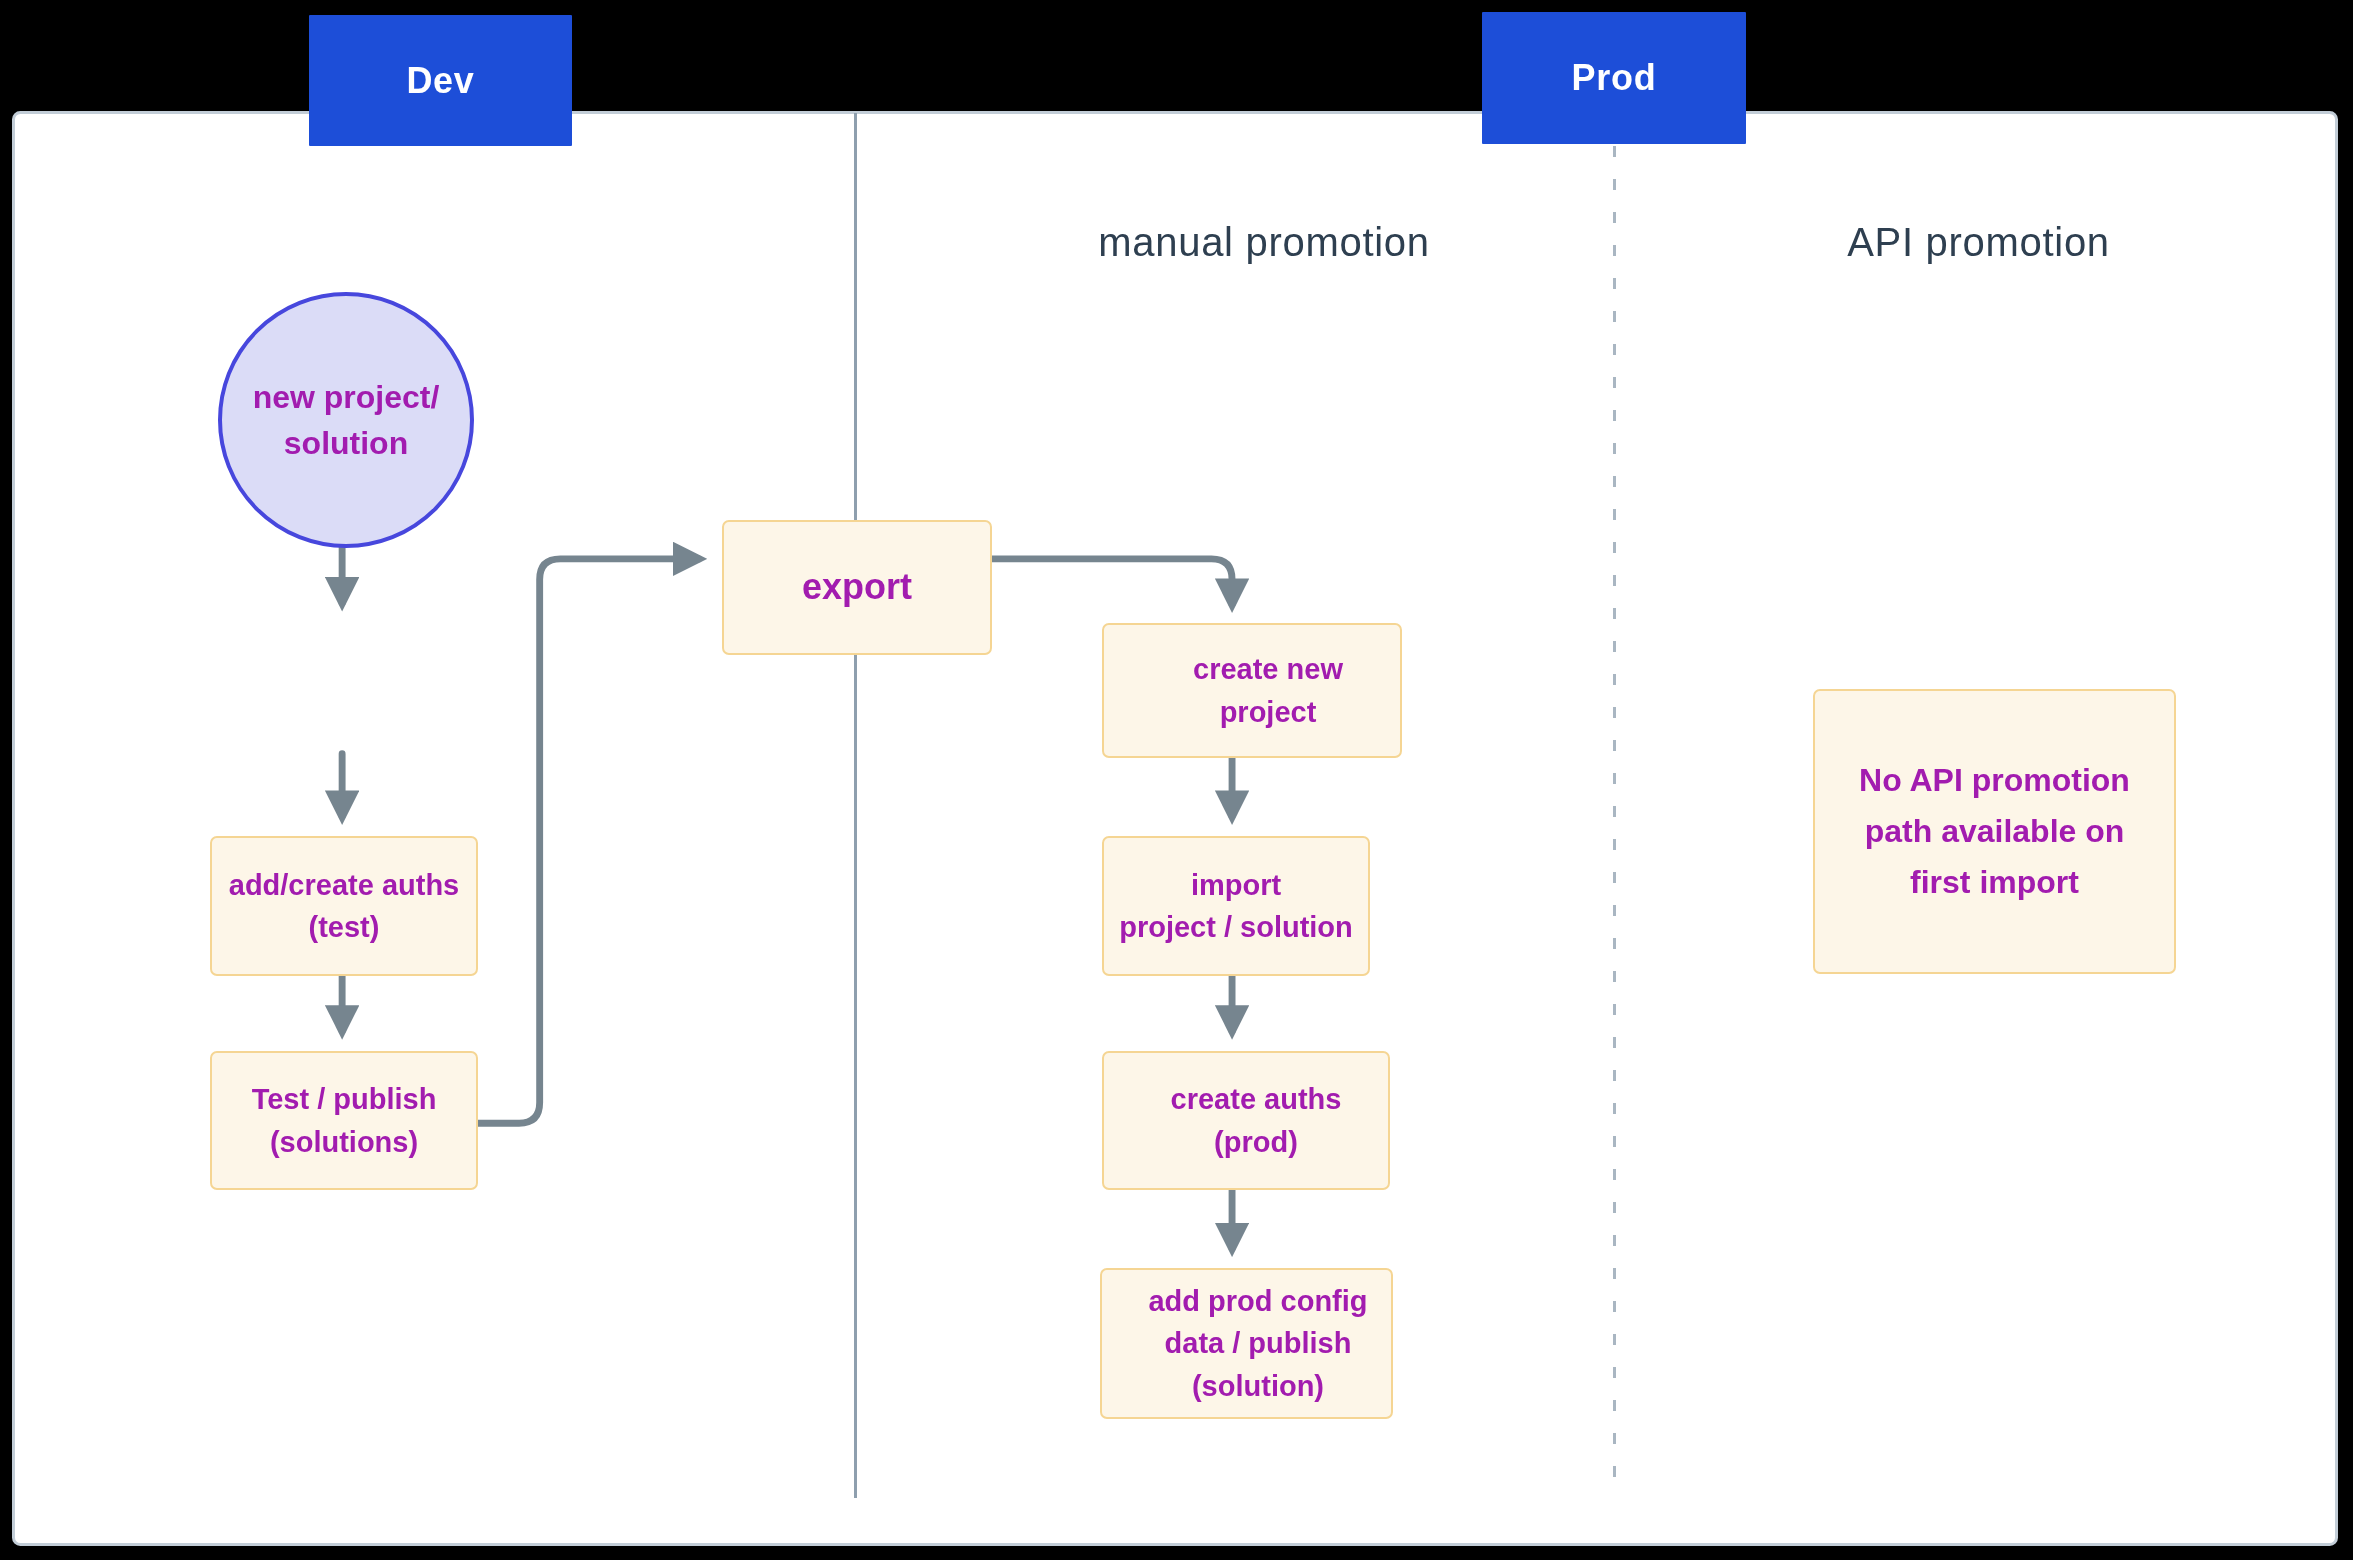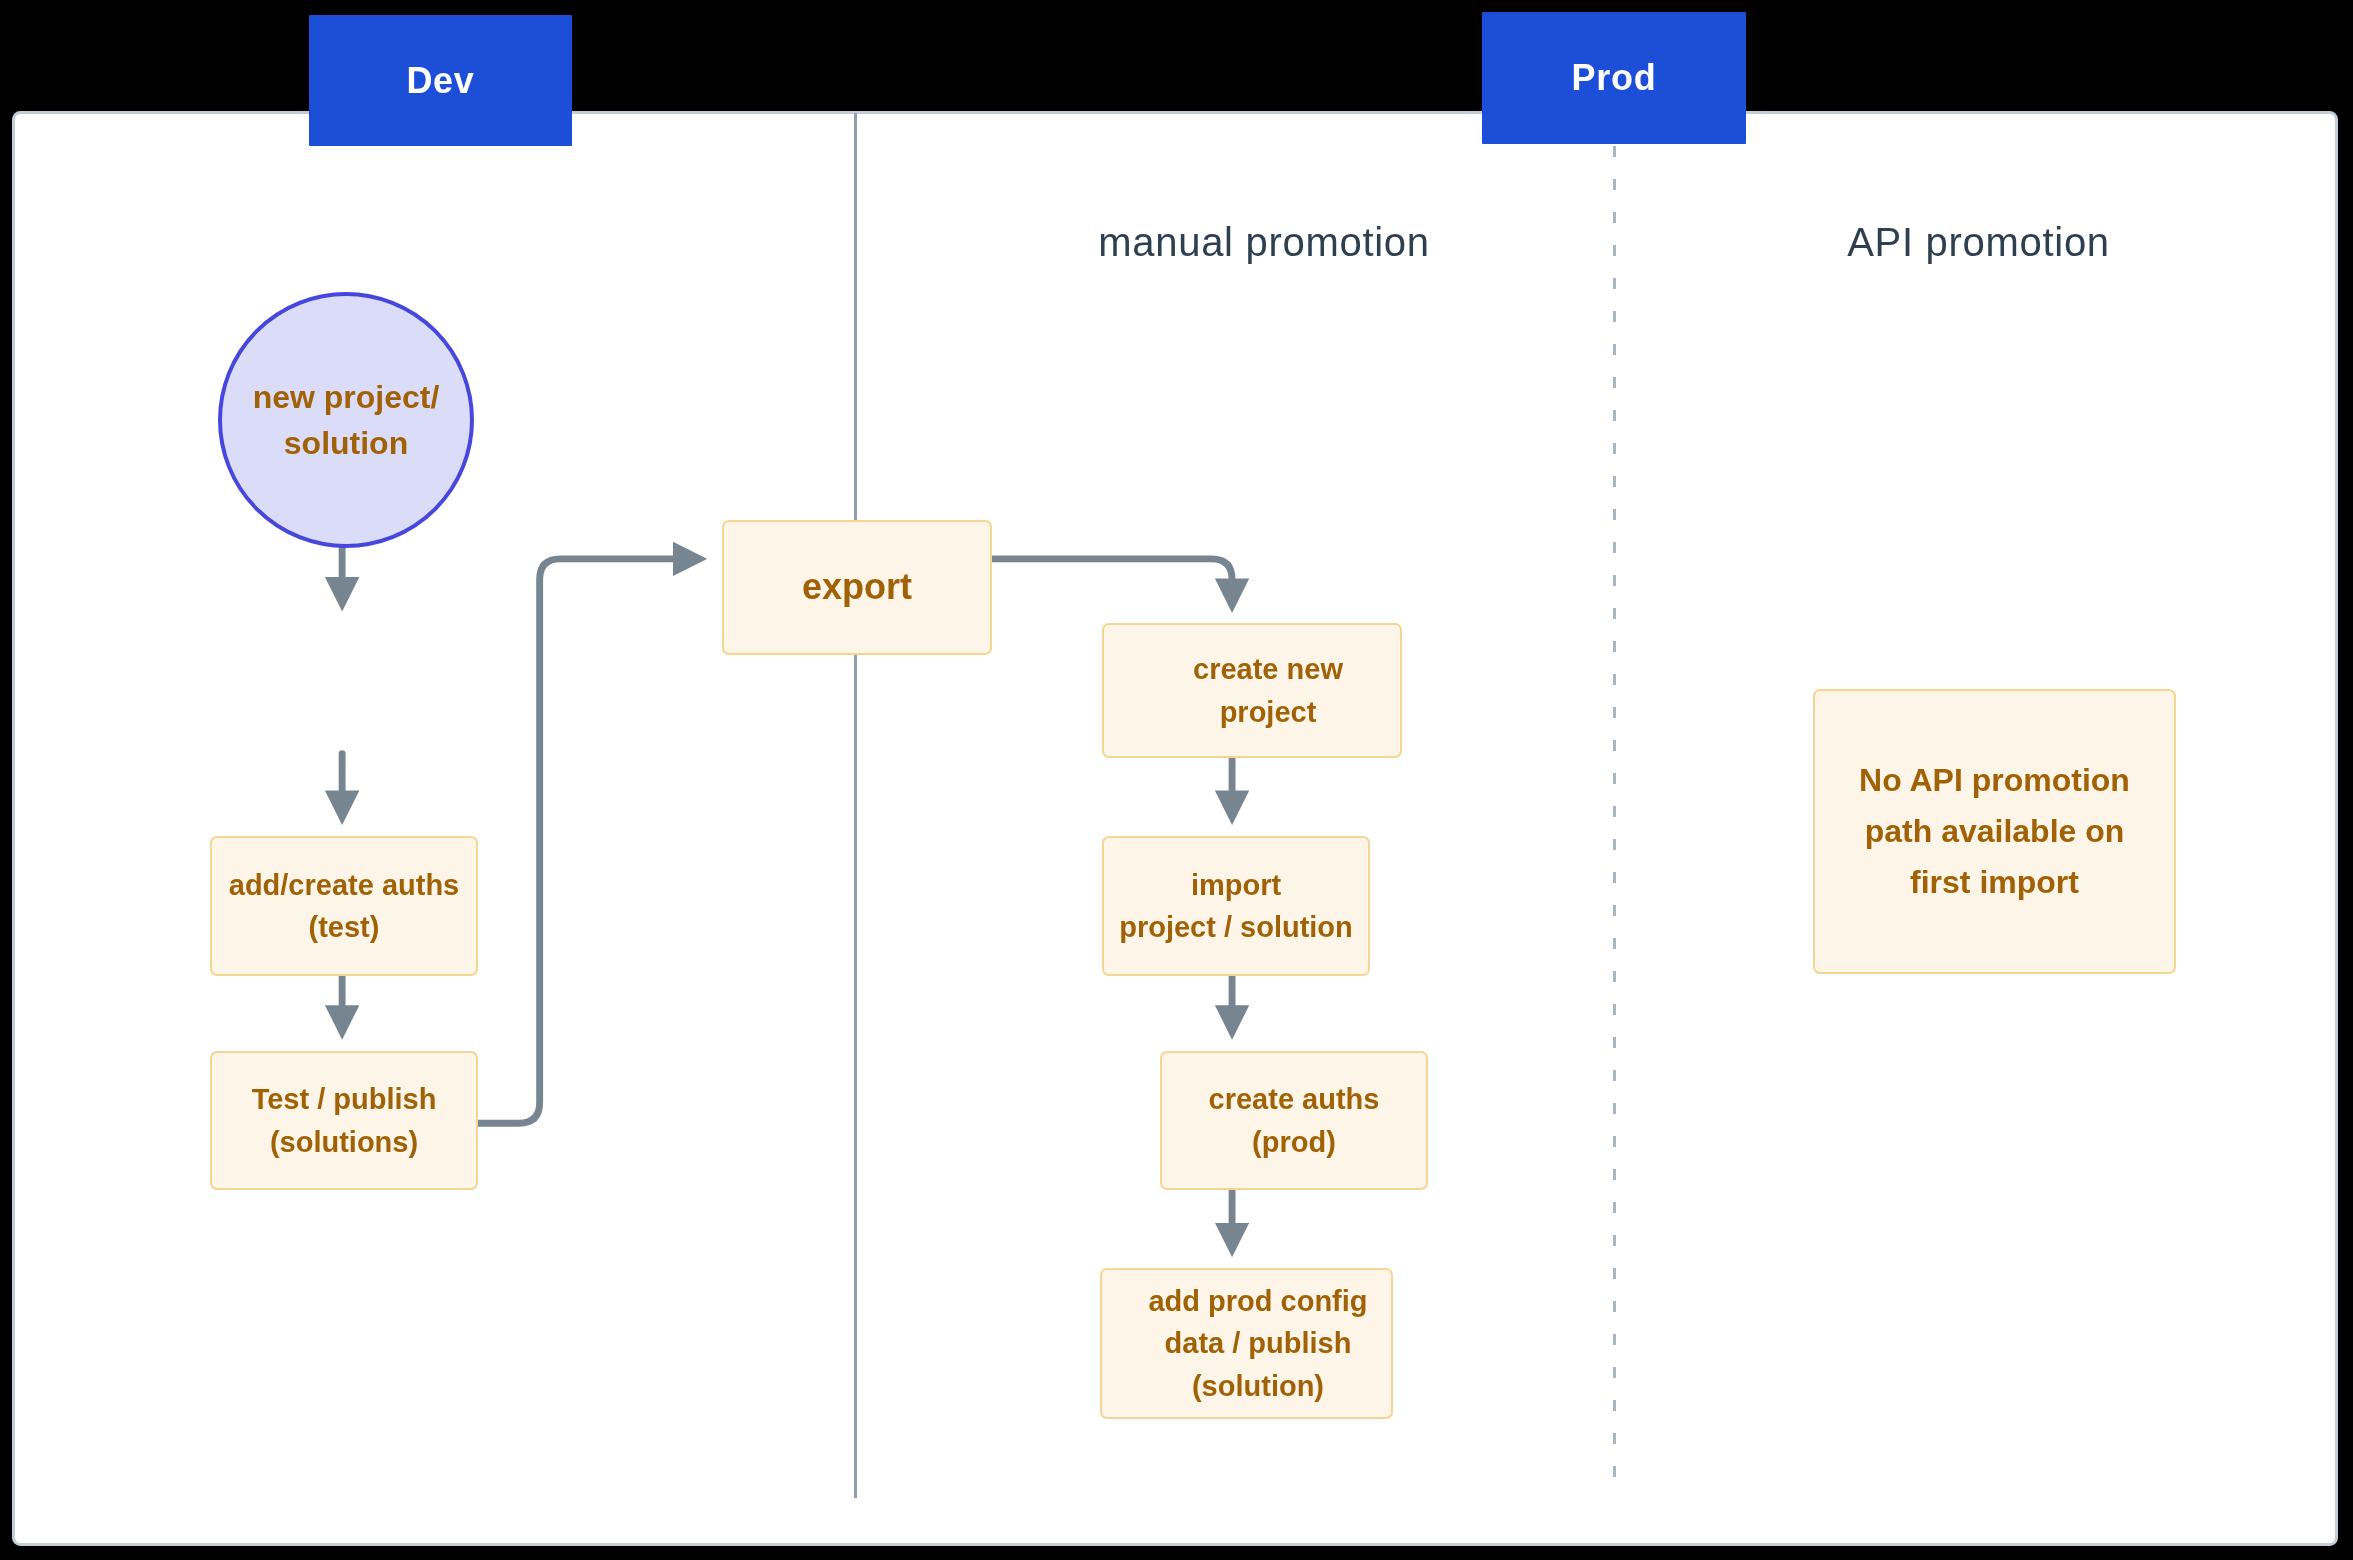--- a/index.html
+++ b/index.html
@@ -28,34 +28,34 @@
   #hdr-prod{left:1482px;top:11.7px;width:264px;height:132px;}
   .col-label{
     position:absolute;top:220px;text-align:center;color:#2e3f50;
     font-size:40px;font-weight:400;letter-spacing:0.7px;
   }
   #lbl-manual{left:1030px;width:468px;}
   #lbl-api{left:1786px;width:385px;}
   .node{
     position:absolute;display:flex;align-items:center;justify-content:center;
     background:#fdf6e8;border:2.8px solid #f5d593;border-radius:6.9px;
-    color:#a16207;font-weight:700;font-size:29px;line-height:1.45;
+    color:#a21caf;font-weight:700;font-size:29px;line-height:1.45;
     text-align:center;white-space:pre-line;z-index:3;
   }
   #node-start{
     left:218px;top:292px;width:248px;height:248px;border-radius:50%;
     background:#dbdcf7;border:4.1px solid #4747dd;font-size:32px;
   }
   #node-build{left:210px;top:623px;width:264px;height:131px;font-size:33px;}
   #node-auths-test{left:210px;top:836px;width:264px;height:136px;}
   #node-test-publish{left:210px;top:1051px;width:264px;height:135px;}
   #node-export{left:722px;top:520px;width:266px;height:131px;font-size:36px;}
   #node-create-project{left:1102px;top:623px;width:264px;height:131px;padding-left:32px;}
   #node-import{left:1102px;top:836px;width:264px;height:136px;}
-  #node-auths-prod{left:1160px;top:1051px;width:264px;height:135px;}
+  #node-auths-prod{left:1102px;top:1051px;width:264px;height:135px;padding-left:20px;}
   #node-prod-config{left:1100px;top:1268px;width:266px;height:147px;padding-left:23px;}
   #node-no-api{
     left:1813px;top:689px;width:359px;height:281px;
     font-size:32px;line-height:1.6;
   }
   #arrows{position:absolute;left:0;top:0;z-index:2;}
 </style>
 </head>
 <body>
 

